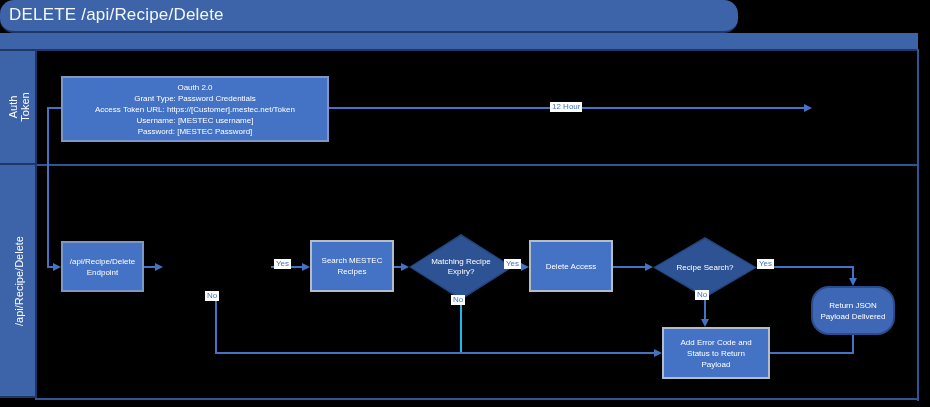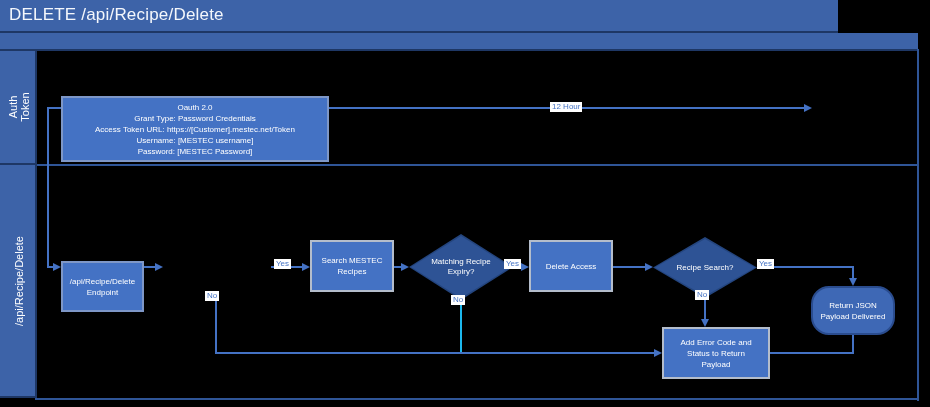--- a/index.html
+++ b/index.html
@@ -1,42 +1,42 @@
 <!DOCTYPE html>
 <html><head>
 <meta charset="utf-8">
 <style>
   html,body{margin:0;padding:0;background:#000;}
   .stage{
     position:relative;width:930px;height:407px;background:#000;overflow:hidden;
     font-family:"Liberation Sans",sans-serif;
   }
   
-  .title-bar{position:absolute;left:0;top:0;width:838px;height:31px;background:#3D63A8;
-    border-bottom:2px solid #1E3765;}
+  .title-bar{position:absolute;left:0;top:0;width:738px;height:31px;background:#3D63A8;
+    border-bottom:2px solid #1E3765;border-radius:14px;}
   .title-bar span{display:block;padding-left:9px;font-size:17px;line-height:30px;color:#F4F7FC;
     letter-spacing:.2px;}
   .sub-band{position:absolute;left:0;top:33px;width:918px;height:16px;background:#3D63A8;
     border-bottom:2px solid #1E3765;}
   .lane-col{position:absolute;left:0;top:51px;width:35px;height:345px;background:#3D63A8;
     border-right:2px solid #1E3765;border-bottom:2px solid #1E3765;}
   .col-div{position:absolute;left:0;top:163px;width:37px;height:2px;background:#1E3765;z-index:3;}
   .lane-div{position:absolute;left:37px;top:164px;width:881px;height:2px;background:#2F5597;}
   .border-right{position:absolute;left:917px;top:49px;width:2px;height:352px;background:#2F5597;}
   .border-bottom{position:absolute;left:35px;top:398px;width:884px;height:2px;background:#2F5597;}
   .lane-label{position:absolute;left:0;width:37px;display:flex;align-items:center;justify-content:center;z-index:2;}
   .lane-label span{transform:rotate(-90deg);white-space:pre-line;text-align:center;color:#FFF;
     font-size:11px;line-height:12px;}
   .lane-auth{top:51px;height:112px;}
   .lane-api{top:166px;height:230px;}
   
   .node{position:absolute;box-sizing:border-box;display:flex;align-items:center;justify-content:center;}
   .node .txt{white-space:pre-line;text-align:center;color:#FFF;font-size:8px;line-height:11px;}
   .rect{background:#4472C4;border:2px solid #B4BDCB;}
-  .rect-blue{background:#4472C4;border:2px solid #7E97C7;margin-top:20px;}
+  .rect-blue{background:#4472C4;border:2px solid #7E97C7;}
   .terminator{background:#3E68B5;border:2px solid #2A4C8E;border-radius:18px;}
   .diamond{position:absolute;}
   .diamond .d-outer{position:absolute;inset:0;background:#24457E;
     clip-path:polygon(50% 0,100% 50%,50% 100%,0 50%);}
   .diamond .d-inner{position:absolute;inset:2px;background:#2E5395;
     clip-path:polygon(50% 0,100% 50%,50% 100%,0 50%);}
   .diamond .txt{position:absolute;inset:0;display:flex;align-items:center;justify-content:center;
     white-space:pre-line;text-align:center;color:#FFF;font-size:8px;line-height:10px;}
   
   .ln{position:absolute;background:#4472C4;}

